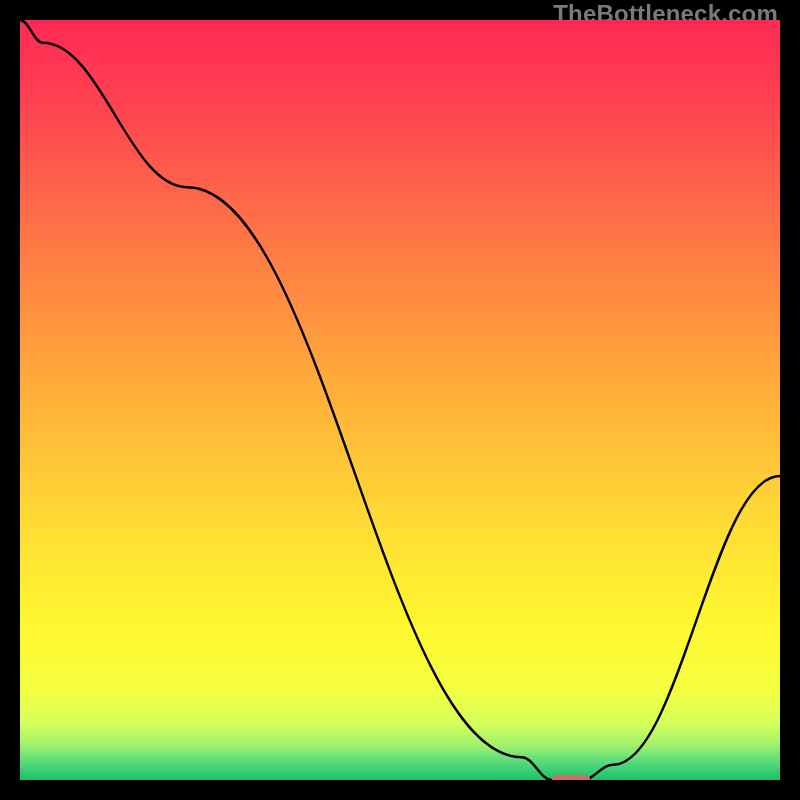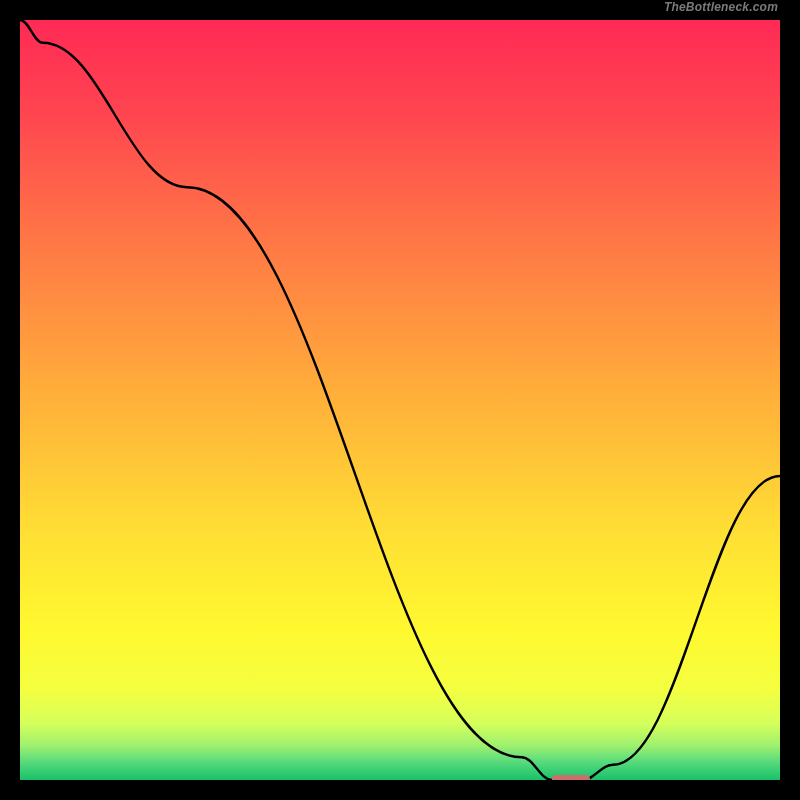--- a/index.html
+++ b/index.html
@@ -17,25 +17,24 @@
     top: 20px;
     width: 760px;
     height: 760px;
     background: #000;
   }
   .watermark {
     position: absolute;
     top: 0px;
     right: 22px;
     color: #7a7a7a;
-    font-size: 12px;
+    font-size: 24px;
     font-weight: 600;
     letter-spacing: 0.2px;
     user-select: none;
-    font-style: italic;
   }
   svg {
     display: block;
   }
   .curve {
     fill: none;
     stroke: #000;
     stroke-width: 2.4;
     stroke-linecap: round;
     stroke-linejoin: round;

